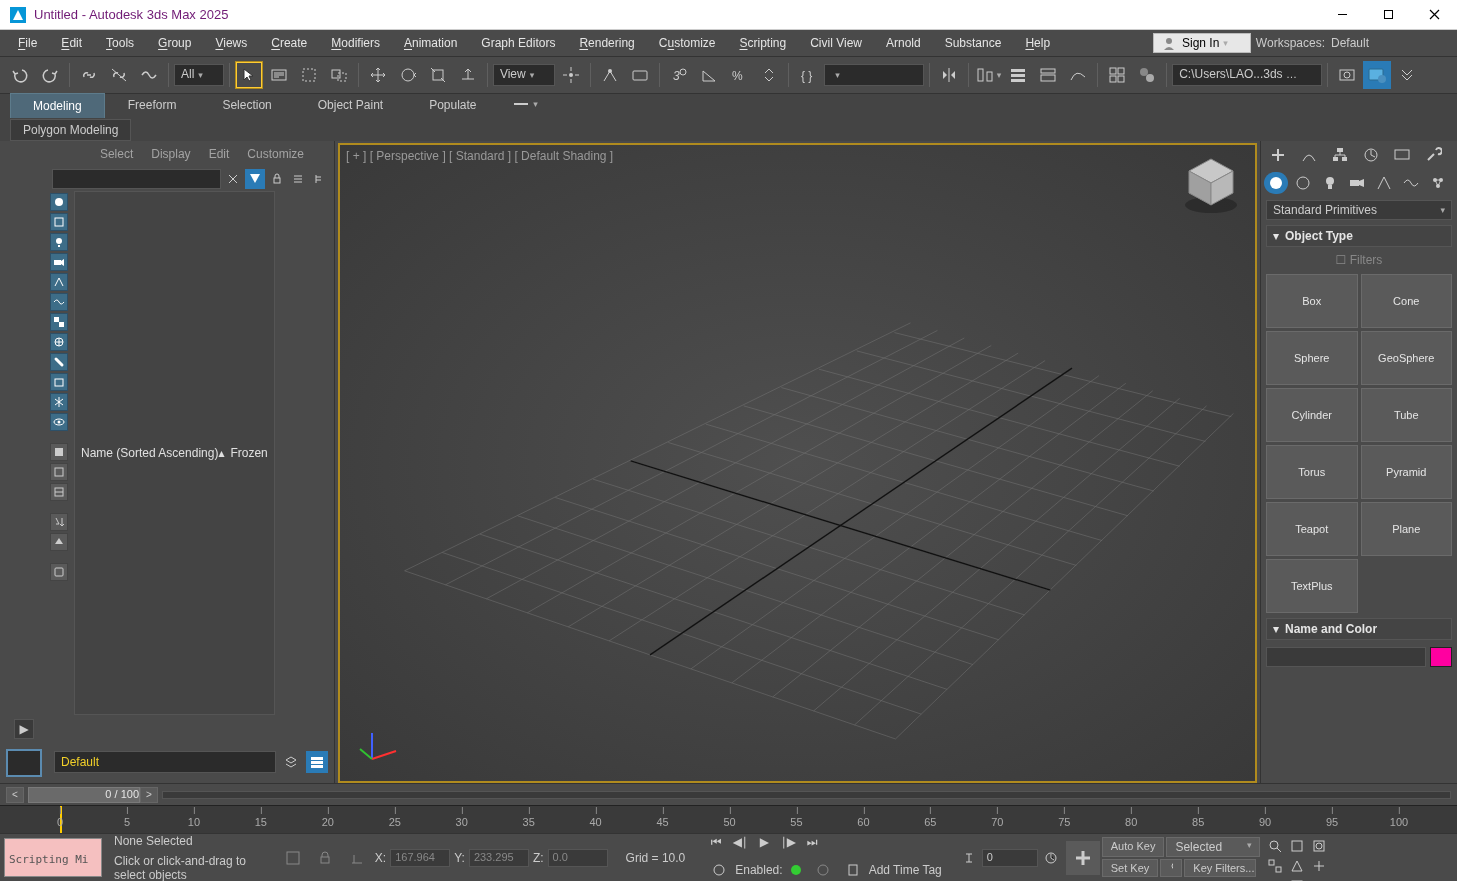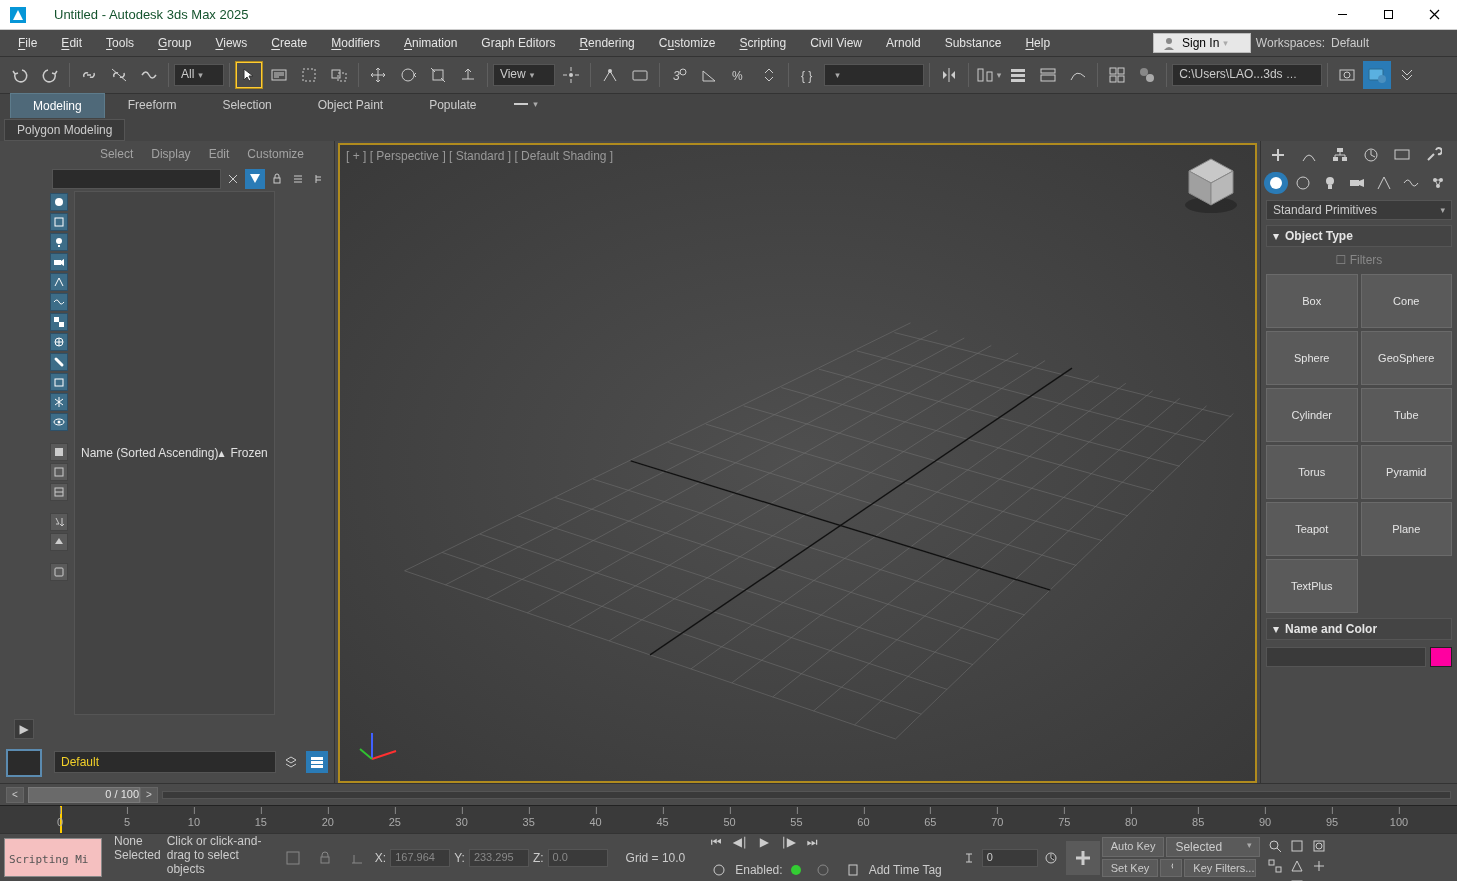--- a/index.html
+++ b/index.html
@@ -1,21 +1,21 @@
 <!DOCTYPE html>
 <html><head>
 <meta charset="utf-8">
 <style>
   * { margin: 0; padding: 0; box-sizing: border-box; font-family: "Segoe UI", Tahoma, sans-serif; font-size: 12px; user-select: none; }
   body { width: 1457px; height: 881px; background: #4a4a4a; overflow: hidden; display: flex; flex-direction: column; }
   
   .titlebar { background: #fff; height: 30px; display: flex; align-items: center; border-bottom: 1px solid #ccc; }
   .titlebar .app-icon { width: 28px; height: 28px; display: flex; align-items: center; justify-content: center; margin-left: 4px; }
   .titlebar .app-icon svg { width: 16px; height: 16px; }
-  .titlebar .title { color: #14532d; font-size: 13px; margin-left: 22px; }
+  .titlebar .title { color: #701a75; font-size: 13px; margin-left: 2px; }
   .titlebar .winbtns { margin-left: auto; display: flex; }
   .titlebar .winbtn { width: 46px; height: 30px; display: flex; align-items: center; justify-content: center; }
   
   .menubar { background: #4a4a4a; height: 26px; display: flex; align-items: center; padding: 0 6px; }
   .menubar .menu-item { color: #e5e5e5; padding: 4px 12px; cursor: pointer; font-size: 12px; }
   .menubar .menu-item u { text-decoration: underline; text-underline-offset: 2px; }
   .menubar .sign-in { margin-left: auto; display: flex; align-items: center; background: #e7e7e7; color: #000; padding: 2px 22px 2px 8px; border: 1px solid #bbb; }
   .menubar .workspaces { color: #ccc; margin-left: 5px; margin-right: 6px; }
   .menubar .workspaces-dd { color: #ccc; width: 120px; }
   
@@ -23,21 +23,21 @@
   .tool-btn { width: 28px; height: 28px; display: flex; align-items: center; justify-content: center; border: 1px solid transparent; }
   .tool-btn.active { background: #2a7bb6; }
   .tool-btn.yellow-active { background: #4a4a4a; border: 1px solid #b08b1e; box-shadow: inset 0 0 0 1px #ffcc33; }
   .tool-sep { width: 1px; height: 24px; background: #5f5f5f; margin: 0 3px; }
   .dd-dark { background: #2b2b2b; color: #ccc; border: 1px solid #555; height: 22px; padding: 2px 20px 2px 6px; font-size: 11px; }
   .dd-dark.path { width: 150px; white-space: nowrap; overflow: hidden; text-overflow: ellipsis; }
   
   .ribbon-tabs { background: #444; height: 24px; display: flex; align-items: flex-end; padding-left: 10px; }
   .ribbon-tab { padding: 5px 22px; color: #ccc; font-size: 12px; border: 1px solid transparent; }
   .ribbon-tab.active { background: #4f6979; color: #fff; border: 1px solid #5d7b8b; border-bottom: none; }
-  .ribbon-sub { background: #444; height: 23px; display: flex; align-items: center; padding-left: 4px; }
+  .ribbon-sub { background: #444; height: 23px; display: flex; align-items: center; padding-left: 10px; }
   .ribbon-sub .sub-item { padding: 3px 12px; color: #ccc; background: #3a3a3a; border: 1px solid #555; }
   
   .body-area { flex: 1; display: flex; background: #4a4a4a; min-height: 0; }
   
   .scene-exp { width: 335px; background: #4a4a4a; display: flex; flex-direction: column; border-right: 1px solid #333; }
   .scene-exp .menu-row { display: flex; gap: 18px; padding: 6px 12px; }
   .scene-exp .menu-row span { color: #a3a3a3; cursor: pointer; }
   .scene-exp .filter-row { display: flex; align-items: center; padding: 2px 6px; gap: 3px; }
   .scene-exp .filter-row input { flex: 1; background: #2b2b2b; border: 1px solid #555; color: #ccc; height: 20px; padding: 2px 4px; }
   .scene-exp .header-row { display: flex; align-items: center; background: #444; padding: 3px 6px; border: 1px solid #555; }
@@ -80,21 +80,21 @@
   .timeslider .ts-btn { width: 18px; height: 16px; background: #5a5a5a; border: 1px solid #666; display: flex; align-items: center; justify-content: center; color: #ccc; font-size: 10px; }
   .timeslider .ts-handle { width: 112px; height: 16px; background: #6a6a6a; border: 1px solid #7a7a7a; color: #e5e5e5; text-align: right; font-size: 11px; margin-left: 4px; }
   .timeslider .ts-track { flex: 1; height: 8px; background: #3a3a3a; border: 1px solid #555; margin-left: 4px; }
   .timeline { height: 28px; background: #3a3a3a; position: relative; border-top: 1px solid #222; }
   .timeline .ruler { position: absolute; top: 0; left: 60px; right: 58px; height: 100%; }
   .timeline .tick { position: absolute; top: 10px; color: #aaa; font-size: 11px; transform: translateX(-50%); }
   .timeline .tick::before { content: ""; position: absolute; top: -9px; left: 50%; width: 1px; height: 7px; background: #888; }
   .timeline .cursor { position: absolute; top: 0; left: 60px; width: 2px; height: 100%; background: #ffcc00; }
   .statusbar { background: #4a4a4a; height: 48px; display: flex; align-items: stretch; border-top: 1px solid #333; }
   .statusbar .script-box { width: 98px; background: #f5c0c0; margin: 4px; border: 1px solid #888; font-family: monospace; color: #555; padding: 14px 4px 2px 4px; font-size: 11px; overflow: hidden; white-space: nowrap; }
-  .statusbar .status-text { flex: 0.6; display: flex; flex-direction: row; justify-content: center; padding-left: 8px; gap: 6px; }
+  .statusbar .status-text { flex: 0.6; display: flex; flex-direction: column; justify-content: center; padding-left: 8px; gap: 6px; }
   .statusbar .status-text span { color: #ccc; font-size: 12px; }
   .statusbar .coords { display: flex; align-items: center; gap: 4px; color: #ccc; padding: 0 8px; }
   .statusbar .coord-box { background: #3a3a3a; border: 1px solid #555; color: #888; width: 60px; height: 18px; padding: 1px 4px; font-size: 11px; }
   .statusbar .playback { display: flex; align-items: center; gap: 2px; padding: 0 6px; }
   .statusbar .play-btn { width: 22px; height: 20px; display: flex; align-items: center; justify-content: center; color: #ccc; }
   .statusbar .key-btns { display: flex; flex-direction: column; gap: 2px; padding: 3px 2px; }
   .statusbar .key-btn { background: #5a5a5a; border: 1px solid #6a6a6a; color: #ccc; padding: 2px 8px; font-size: 11px; white-space: nowrap; }
   .statusbar .nav-btns { display: flex; flex-wrap: wrap; width: 90px; gap: 2px; padding: 3px; }
   .statusbar .nav-btn { width: 20px; height: 18px; display: flex; align-items: center; justify-content: center; }
   svg { display: block; }

